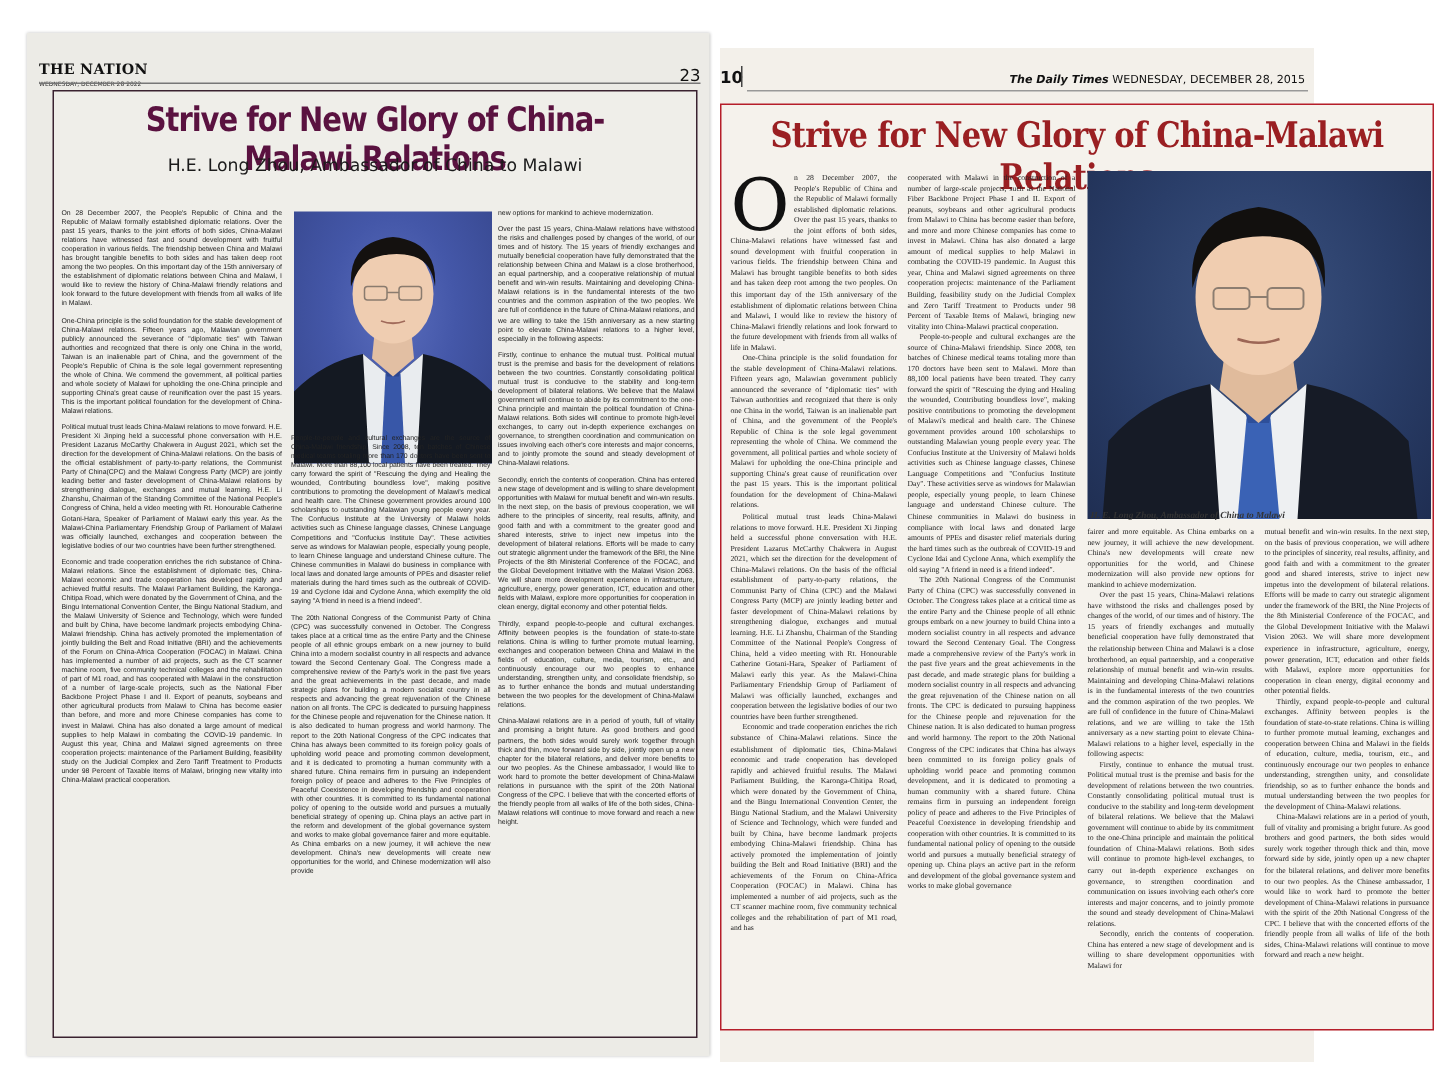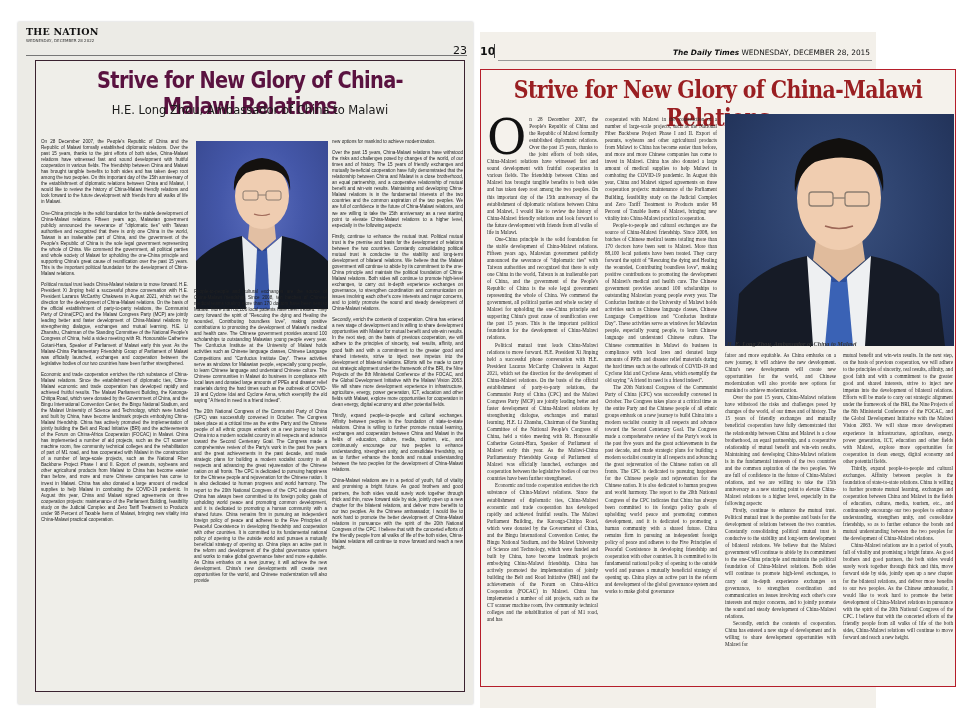--- a/index.html
+++ b/index.html
@@ -5,21 +5,21 @@
   * { box-sizing: border-box; margin: 0; padding: 0; }
   html, body { width: 960px; height: 720px; background: #ffffff; overflow: hidden; }
   body { position: relative; font-family: "DejaVu Sans", sans-serif; }
 
   
   .page-left {
     position: absolute; left: 18px; top: 22px; width: 455px; height: 682px;
     background: #ecebe6;
     box-shadow: 0 0 2px rgba(0,0,0,0.25);
   }
-  .left-masthead { position: absolute; left: 8px; top: 4px; }
+  .left-masthead { position: absolute; left: 8px; top: 19px; }
   .left-masthead .paper { font-family: "DejaVu Serif", serif; font-weight: bold; font-size: 9.5px; color: #111; letter-spacing: 0.2px; }
   .left-masthead .date { font-size: 4px; color: #333; margin-top: 1px; }
   .left-pageno { position: absolute; right: 6px; top: 22px; font-size: 11px; font-weight: normal; color: #111; }
   .left-rule { position: absolute; left: 8px; right: 6px; top: 33px; border-top: 0.6px solid #777; }
 
   .left-frame {
     position: absolute; left: 17px; top: 38px; width: 430px; height: 632px;
     border: 1.5px solid #3a2230; background: #efeee9;
   }
   .left-title {

